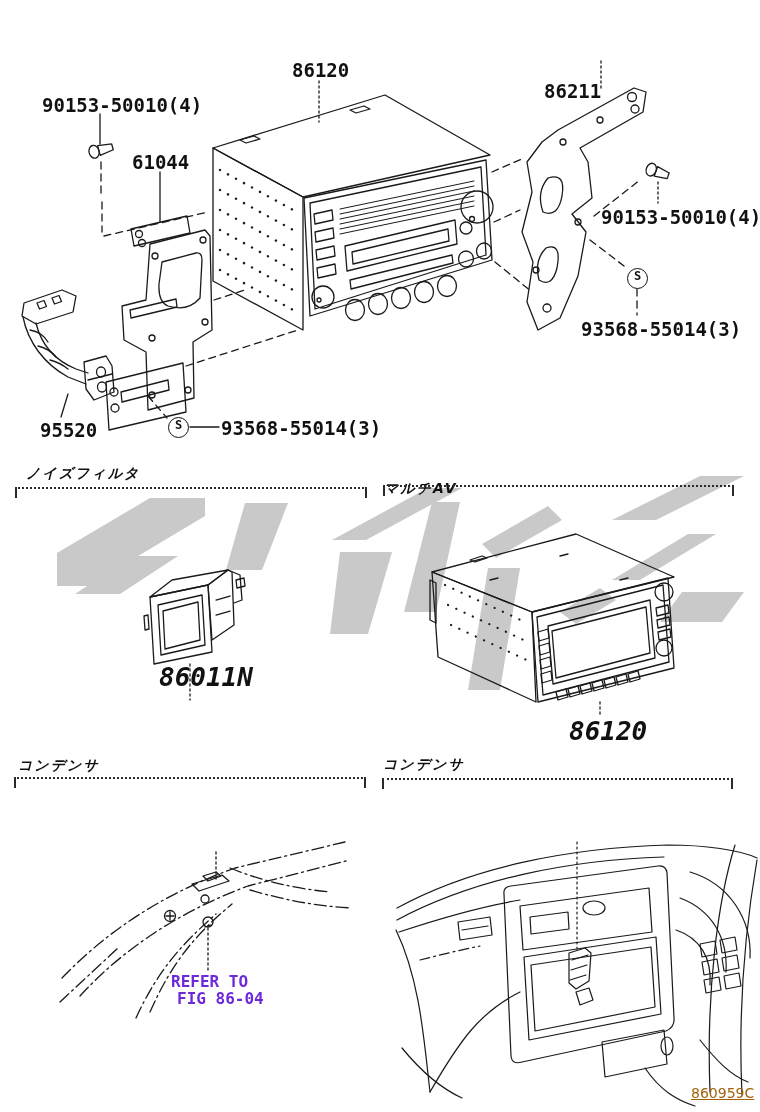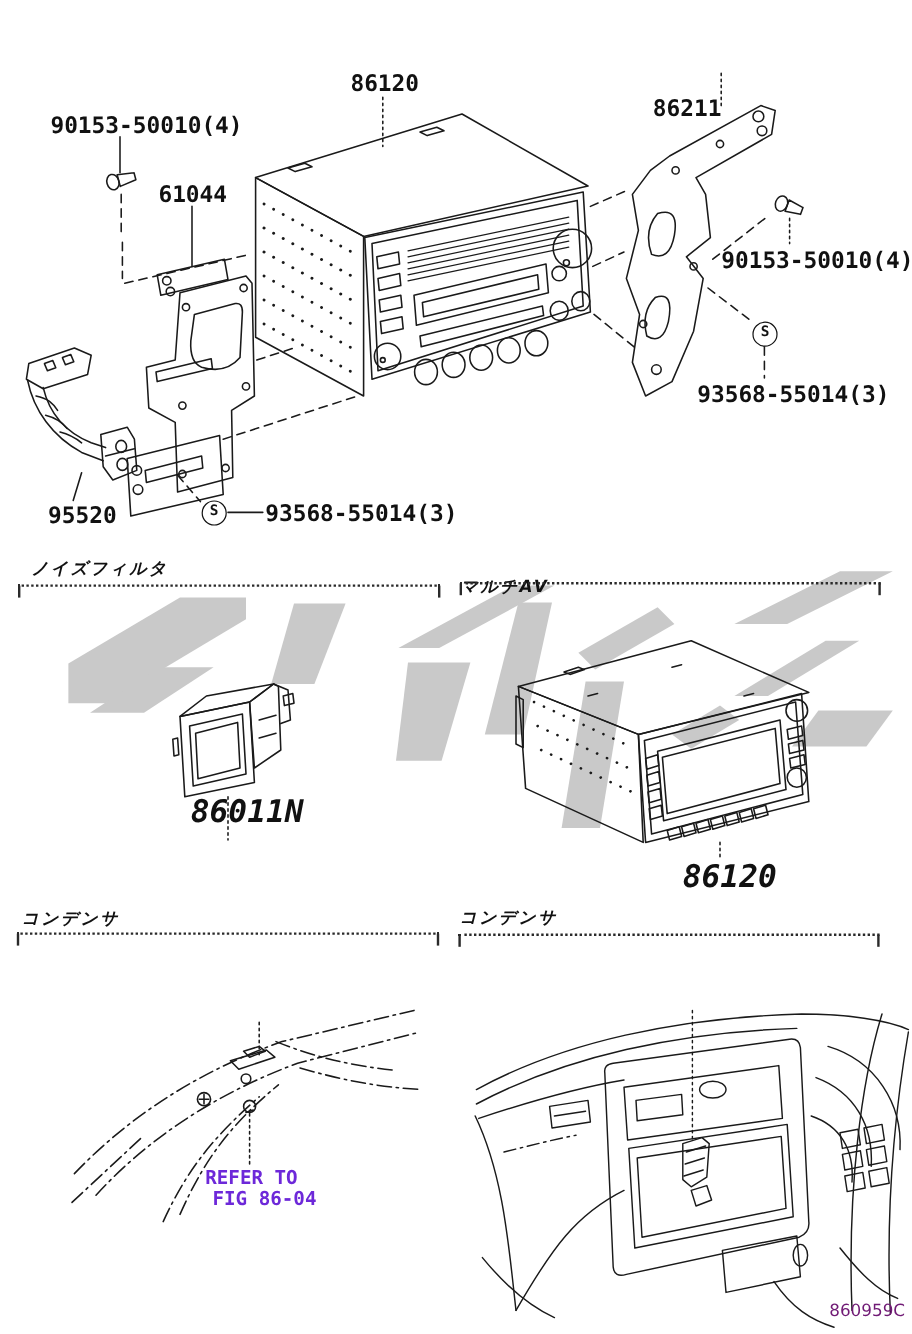--- a/index.html
+++ b/index.html
@@ -13,21 +13,21 @@
               white-space:nowrap;letter-spacing:2px;}
   .sec-bracket{position:absolute;height:10px;border-top:2px dotted #2a2a2a;}
   .sec-bracket::before,.sec-bracket::after{content:"";position:absolute;top:-1px;width:0;height:10px;
               border-left:2px solid #2a2a2a;}
   .sec-bracket::before{left:0;}
   .sec-bracket::after{right:0;}
   .s-mark{position:absolute;width:19px;height:19px;border:1.7px solid #111;border-radius:50%;
           background:#fff;text-align:center;line-height:19px;font:bold 12px "DejaVu Sans Mono",monospace;
           color:#111;}
   .refer-note{position:absolute;font:bold 16px "DejaVu Sans Mono",monospace;color:#6d28d9;white-space:nowrap;}
-  .doc-code{position:absolute;font:14px "DejaVu Sans",sans-serif;color:#701a75;}
+  .doc-code{position:absolute;font:14px "DejaVu Sans",sans-serif;color:#a16207;text-decoration:underline;}
 </style>
 </head>
 <body>
 
 <div id="page">
 
 <svg id="diagram-canvas" width="760" height="1112" viewBox="0 0 760 1112">
 
   <g fill="#c9c9c9" stroke="none">
     <path d="M205,498 L150,498 L57,553 L57,586 L88,586 L205,516 Z"></path>

